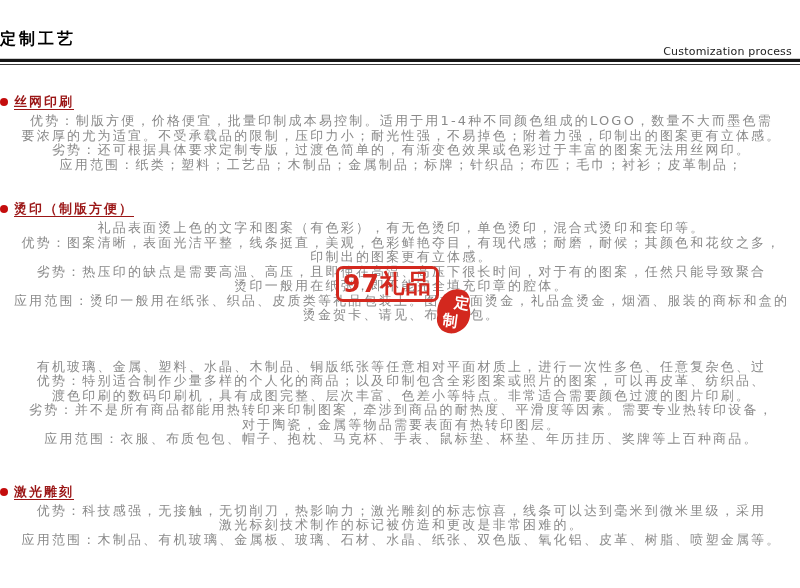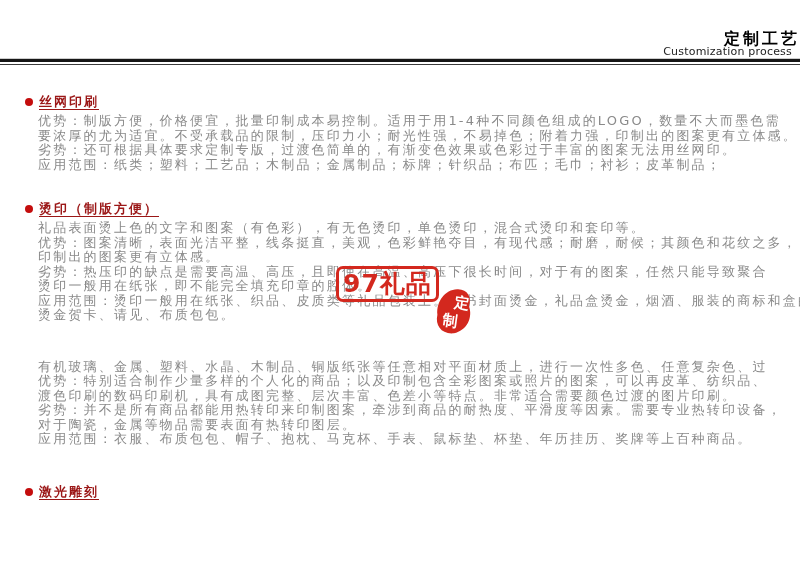--- a/index.html
+++ b/index.html
@@ -8,52 +8,53 @@
     position:relative;
     width:800px; height:588px;
     background:#ffffff;
     overflow:hidden;
     font-family:"DejaVu Sans", sans-serif;
   }
   
   .header { position:relative; height:58px; }
   .header-title {
     position:absolute; left:0; right:0; top:30px;
-    text-align:right;
+    text-align:left;
     font-size:16px; font-weight:bold; color:#000;
     letter-spacing:3px; line-height:18px;
   }
   .header-sub {
     position:absolute; right:8px; top:45px;
     font-size:11px; color:#222; letter-spacing:0.2px;
   }
   .rule-pre   { height:1px; background:#cdcdcd; }
   .rule-thick { height:3px; background:#161616; }
   .rule-gap   { height:2px; background:#ffffff; }
   .rule-thin  { height:1px; background:#3c3c3c; }
   
-  .content { padding-left:25px; padding-right:10px; }
+  .content { padding-right:10px; }
   .section { margin-top:29px; }
   .section:nth-child(3) { margin-top:37px; }
   .section:nth-child(4) { margin-top:37px; }
   .section-head { display:flex; align-items:center; gap:6px; margin-bottom:4px; }
   .bullet {
     width:8px; height:8px; border-radius:50%;
     background:#c40d0d; flex:0 0 auto;
   }
   .section-title {
     font-size:13px; font-weight:bold; color:#9b1717;
     letter-spacing:2px; line-height:16px;
     text-decoration:underline; text-underline-offset:3px;
   }
   .section-body { margin-left:13px; }
   .line {
     font-size:13px; color:#8a8a8a;
     letter-spacing:2.2px; line-height:14.5px;
     white-space:nowrap;
+    text-align:center;
   }
   
   .watermark { position:absolute; left:336px; top:266px; z-index:5; }
   .wm-badge {
     display:inline-block;
     border:3px solid #d3281e; border-radius:7px;
     padding:0 4px;
     color:#d3281e; font-size:25px; font-weight:bold;
     line-height:30px; letter-spacing:1px;
     background:transparent;
@@ -123,20 +124,25 @@
           <div class="line">对于陶瓷，金属等物品需要表面有热转印图层。</div>
           <div class="line">应用范围：衣服、布质包包、帽子、抱枕、马克杯、手表、鼠标垫、杯垫、年历挂历、奖牌等上百种商品。</div>
         </div>
   </div>
 
   <div class="section">
     <div class="section-head">
       <span class="bullet"></span>
       <span class="section-title">激光雕刻</span>
     </div>
+    <div class="section-body">
+          <div class="line">优势：科技感强，无接触，无切削刀，热影响力；激光雕刻的标志惊喜，线条可以达到毫米到微米里级，采用</div>
+          <div class="line">激光标刻技术制作的标记被仿造和更改是非常困难的。</div>
+          <div class="line">应用范围：木制品、有机玻璃、金属板、玻璃、石材、水晶、纸张、双色版、氧化铝、皮革、树脂、喷塑金属等。</div>
+        </div>
   </div>
 </div>
 
   <div class="watermark">
     <span class="wm-badge">97礼品</span>
     <svg class="wm-seal" viewBox="0 0 37 47">
       <path d="M19 1 C29 -1 35 7 33 16 C39 27 34 41 22 45 C10 48 2 40 3 29 C0 16 7 3 19 1 Z" fill="#d3281e"></path>
       <text x="18" y="19">定</text>
       <text x="9" y="38">制</text>
     </svg>

